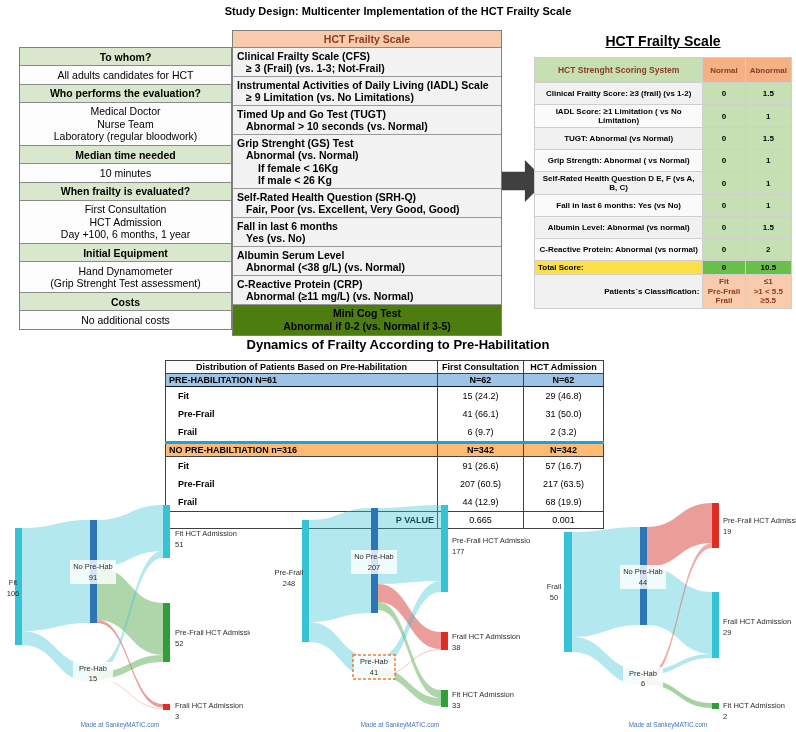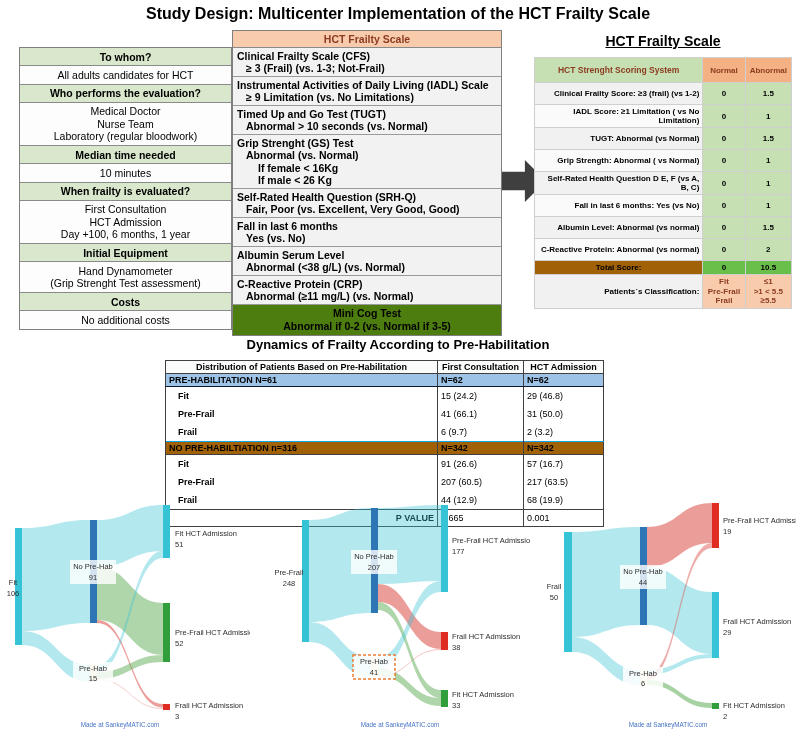--- a/index.html
+++ b/index.html
@@ -1,20 +1,20 @@
 <!DOCTYPE html>
 <html><head>
 <meta charset="utf-8">
 <style>
   html,body{margin:0;padding:0;background:#fff;}
   #fig{position:relative;width:796px;height:732px;background:#ffffff;
        font-family:"Liberation Sans",sans-serif;color:#000;overflow:hidden;}
 
   .main-title{position:absolute;left:0;top:5px;width:100%;text-align:center;
-      font-size:16px;font-weight:bold;}
+      font-size:11px;font-weight:bold;}
 
   
   .info-table{position:absolute;left:19px;top:47px;width:211px;border:1px solid #7f7f7f;
       font-size:10.5px;text-align:center;background:#fff;}
   .info-h{background:#d9e7cd;font-weight:bold;padding:2.5px 2px;border-bottom:1px solid #8a8a8a;}
   .info-b{padding:2.5px 2px;border-bottom:1px solid #8a8a8a;background:#fdfdfd;line-height:12.5px;}
   .info-b:last-child{border-bottom:none;}
 
   
   .scale-table{position:absolute;left:232px;top:30px;width:268px;border:1px solid #7f7f7f;
@@ -29,42 +29,42 @@
   .arrow{position:absolute;left:502px;top:160px;width:44px;height:42px;background:#3f3f3f;
       clip-path:polygon(0 28%,52% 28%,52% 0,100% 50%,52% 100%,52% 72%,0 72%);}
 
   
   .scoring{position:absolute;left:534px;top:33px;width:258px;}
   .scoring-title{text-align:center;font-size:14px;font-weight:bold;text-decoration:underline;margin-bottom:8px;}
   table.score{border-collapse:collapse;width:100%;font-size:8px;font-weight:bold;border:1px solid #9a9a9a;}
   table.score td,table.score th{border:1px solid #cfcfcf;padding:2px 3px;}
   .sc-h{background:#c6e0b4;color:#8c3b20;text-align:center;font-size:8.5px;height:20px;}
   .sc-o{background:#f4b183;color:#8c3b20;text-align:center;}
-  .sc-l{background:#f1f1f1;text-align:right;height:17px;margin-left:17px;}
+  .sc-l{background:#f1f1f1;text-align:center;height:17px;margin-left:17px;}
   tr:nth-child(odd) .sc-l{background:#fafafa;}
   .sc-v{background:#c6e0b4;text-align:center;}
-  .sc-tl{background:#a16207;text-align:center;}
+  .sc-tl{background:#fde047;text-align:left;}
   .sc-tv{background:#6abf4b;text-align:center;}
   .sc-cl{background:#f1f1f1;text-align:right;vertical-align:middle;}
   .sc-cv{background:#f8cbad;color:#8c3b20;text-align:center;line-height:9.5px;padding:2px 1px;}
 
   
   .dyn-title{position:absolute;left:148px;top:337px;width:500px;text-align:center;
       font-size:13px;font-weight:bold;}
   .dyn-wrap{position:absolute;left:165px;top:360px;}
   table.dyn{border-collapse:collapse;font-size:9px;border:1.5px solid #404040;}
   table.dyn td{border-left:1px solid #404040;padding:1px 3px;}
   .d-head td{background:#fbfbfb;font-weight:bold;text-align:center;border-bottom:1px solid #404040;}
   .d-blue td{background:#9dc3e6;font-weight:bold;border-bottom:1px solid #0f172a;}
-  .d-gray td{background:#a16207;font-weight:bold;border-top:1px solid #0ea5e9;border-bottom:1px solid #404040;}
+  .d-gray td{background:#fdba74;font-weight:bold;border-top:3px solid #0ea5e9;border-bottom:1px solid #404040;}
   .d-body td{background:#fff;height:16px;}
   .d-body .lbl{font-weight:bold;padding-left:12px;}
   .d-pv td{border-top:1px solid #404040;height:14px;}
   .d-pv .lbl{font-weight:bold;text-align:right;margin-top:36px;}
-  .num{margin-top:24px;}
+  .num{text-align:center;margin-top:24px;}
 
   
   svg text{font-family:"Liberation Sans",sans-serif;font-size:7.5px;fill:#2d2d2d;}
   svg text.val{font-size:7.5px;}
   svg text.credit{font-size:6.3px;fill:#4472c4;}
   .sankey{position:absolute;top:503px;}
 </style>
 </head>
 <body>
 

